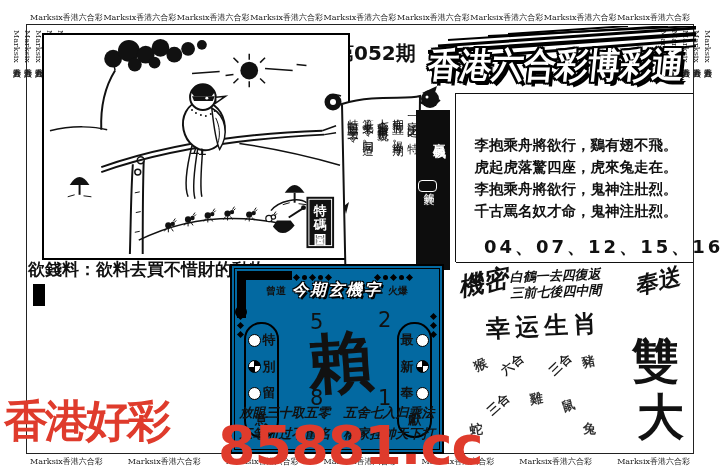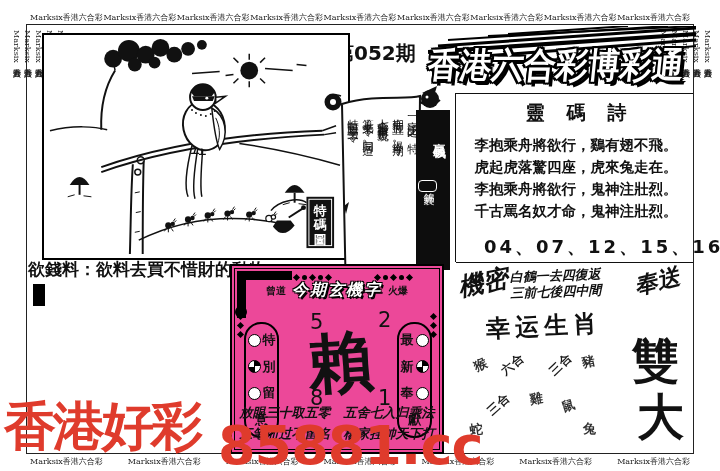--- a/index.html
+++ b/index.html
@@ -67,21 +67,21 @@
   .sc4{left:582px;top:353px;transform:rotate(-12deg);}
   .sc5{left:486px;top:396px;transform:rotate(-42deg);}
   .sc6{left:530px;top:390px;transform:rotate(-8deg);}
   .sc7{left:562px;top:397px;transform:rotate(-18deg);}
   .sc8{left:470px;top:421px;transform:rotate(-8deg);}
   .sc9{left:583px;top:420px;}
   .big1{position:absolute;left:632px;top:330px;font-size:47px;font-weight:bold;transform:scaleY(1.05);}
   .big2{position:absolute;left:637px;top:386px;font-size:47px;font-weight:bold;transform:scaleY(1.05);}
   
   .mbox{position:absolute;left:230px;top:264px;width:214px;height:190px;border:2px solid #000;
-        background:#ec4899;box-sizing:border-box;}
+        background:#0369a1;box-sizing:border-box;}
   .mbox .inner{position:absolute;left:2px;top:2px;right:2px;bottom:2px;border:1px solid #000;}
   .corner{position:absolute;left:5px;top:5px;width:46px;height:38px;
     border-left:9px solid #000;border-top:9px solid #000;}
   .corner:after{content:"";position:absolute;left:-11px;top:26px;width:12px;height:12px;background:#000;border-radius:50%;}
   .orn{position:absolute;top:9px;display:flex;gap:3px;align-items:center;}
   .orn .d{width:5px;height:5px;background:#000;transform:rotate(45deg);}
   .orn .c{width:5px;height:5px;background:#000;border-radius:50%;}
   .orn.o1{left:62px;} .orn.o2{right:30px;}
   .orn-chain{position:absolute;display:flex;flex-direction:column;gap:4px;}
   .orn-chain .d{width:5px;height:5px;background:#000;transform:rotate(45deg);}
@@ -101,21 +101,21 @@
   .pill .ch{font-size:13px;font-weight:bold;}
   .mnum{position:absolute;font-size:21px;font-weight:normal;}
   .n5{left:78px;top:44px;} .n2{left:146px;top:42px;} .n8{left:78px;top:120px;} .n1{left:146px;top:120px;}
   .mchar{position:absolute;left:76px;top:52px;font-family:"DejaVu Serif",serif;font-size:66px;
     font-weight:bold;transform:rotate(-4deg);}
   .mline{position:absolute;left:0;width:100%;text-align:center;font-family:"DejaVu Serif",serif;
     font-size:13px;font-weight:bold;font-style:italic;white-space:nowrap;}
   .ml1{top:138px;} .ml2{top:159px;}
   
   .wm{position:absolute;color:#df3b2c;font-weight:bold;z-index:50;white-space:nowrap;}
-  .wm-cn{left:4px;top:392px;font-size:52px;letter-spacing:-3px;}
+  .wm-cn{left:4px;top:392px;font-size:44px;letter-spacing:-3px;}
   .wm-url{left:218px;top:414px;font-size:54px;letter-spacing:-1px;}
 </style>
 </head>
 <body>
 
 <div id="page">
 
   <div class="mq top">
     <span>Marksix香港六合彩</span>
       <span>Marksix香港六合彩</span>
@@ -313,21 +313,20 @@
     <circle cx="10" cy="13" r="1.5" fill="#fff"></circle>
     <path d="M3,18 L7,20 M23,16 L19,19" stroke="#111" stroke-width="2"></path>
   </svg>
   <div class="banner">
     <span class="win">贏钱</span>
     <span class="bag">錦囊</span>
   </div>
 
   <div class="hline" style="left:456px;top:93px;width:237px;"></div>
   <div class="vline" style="left:455px;top:93px;height:169px;"></div>
-  <div class="poem-title">靈碼詩</div>
   <div class="poem-lines">
     <div>李抱乘舟將欲行，鷄有翅不飛。</div>
     <div>虎起虎落驚四座，虎來兔走在。</div>
     <div>李抱乘舟將欲行，鬼神注壯烈。</div>
     <div>千古罵名奴才命，鬼神注壯烈。</div>
   </div>
   <div class="poem-nums" style="top:235px;">04、07、12、15、16</div>
   <div class="hline" style="left:456px;top:262px;width:237px;"></div>
 
   <div class="secret-label">機密</div>

